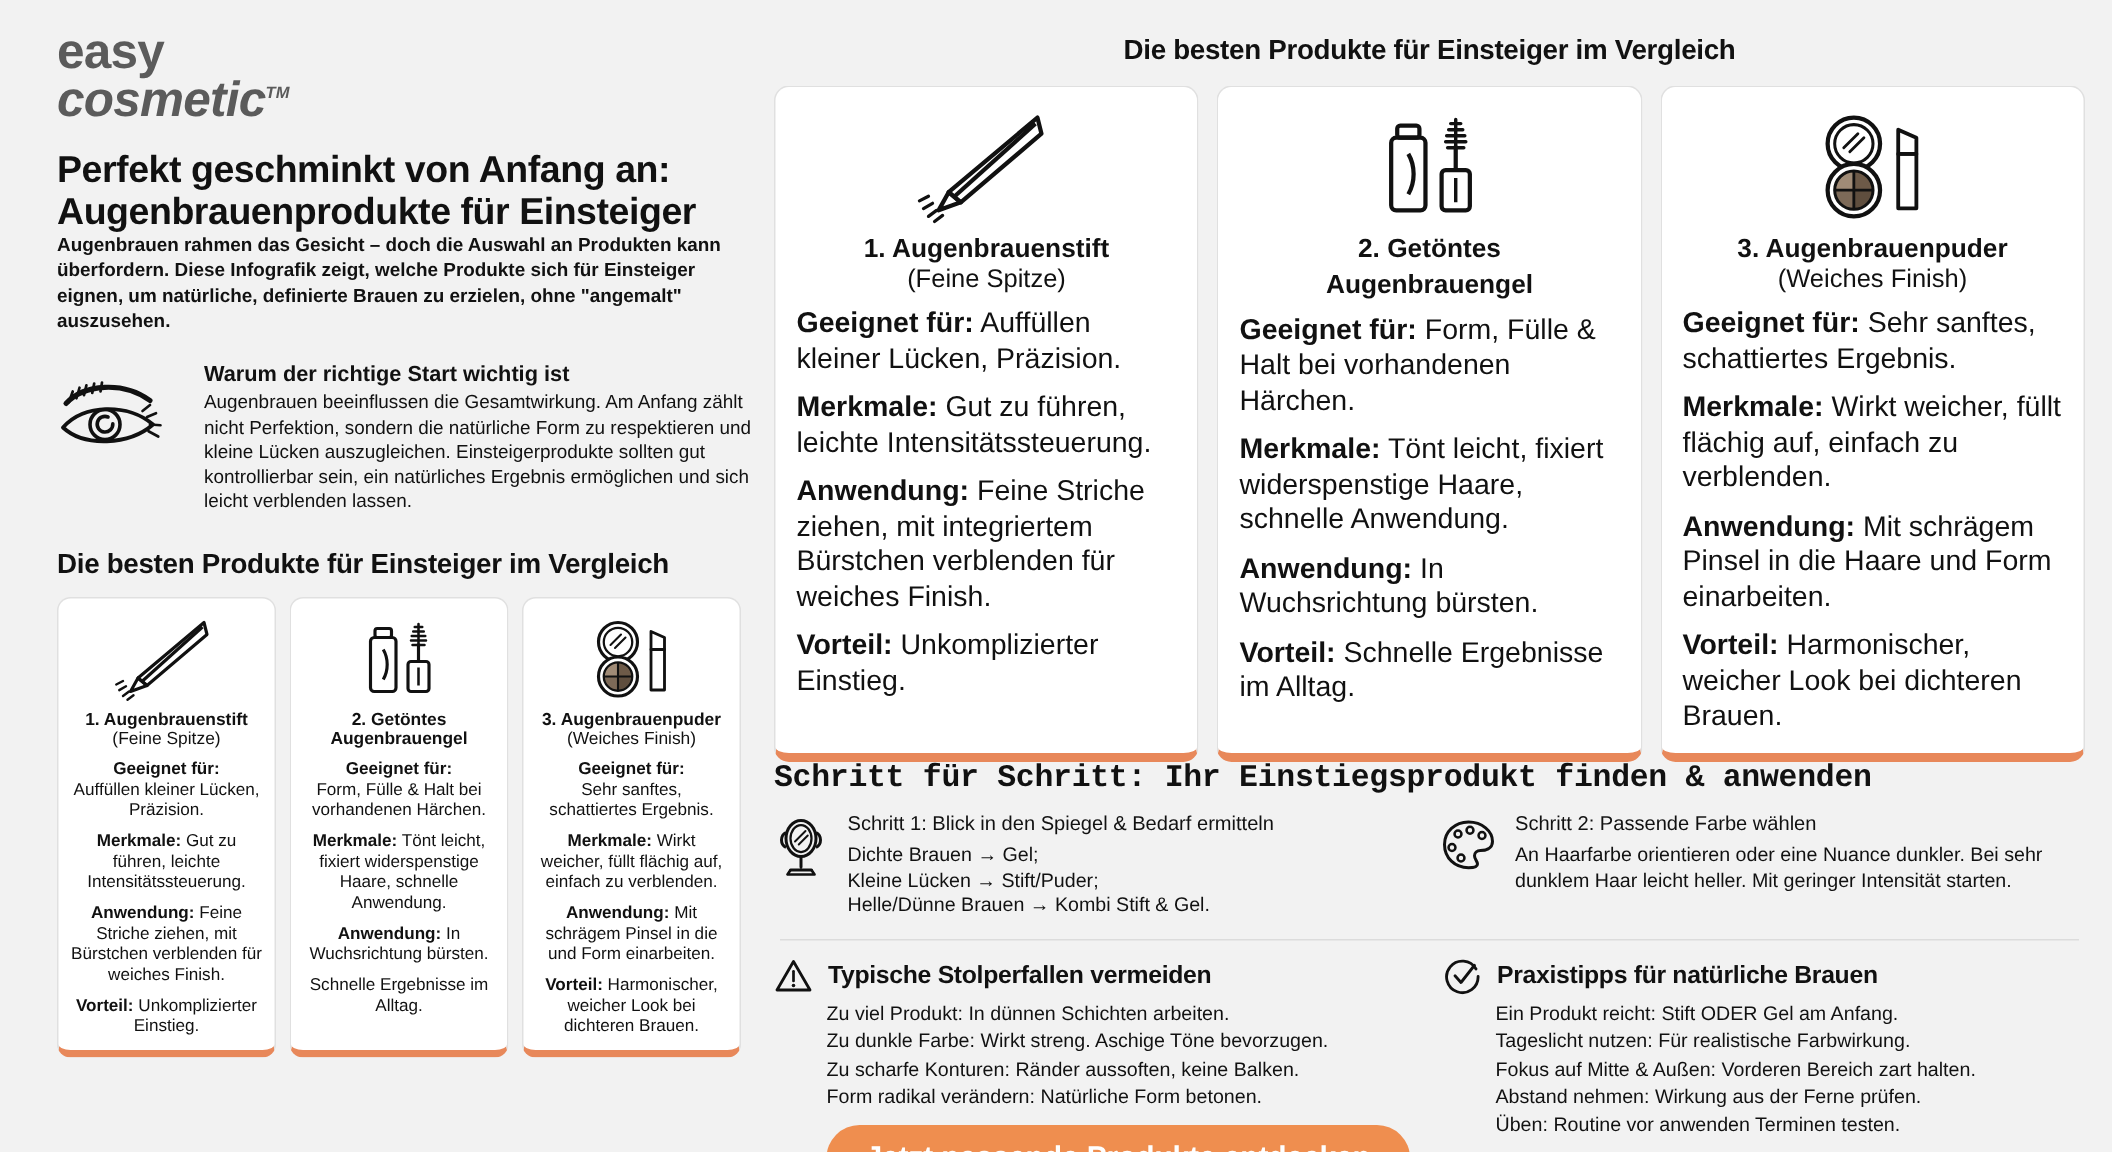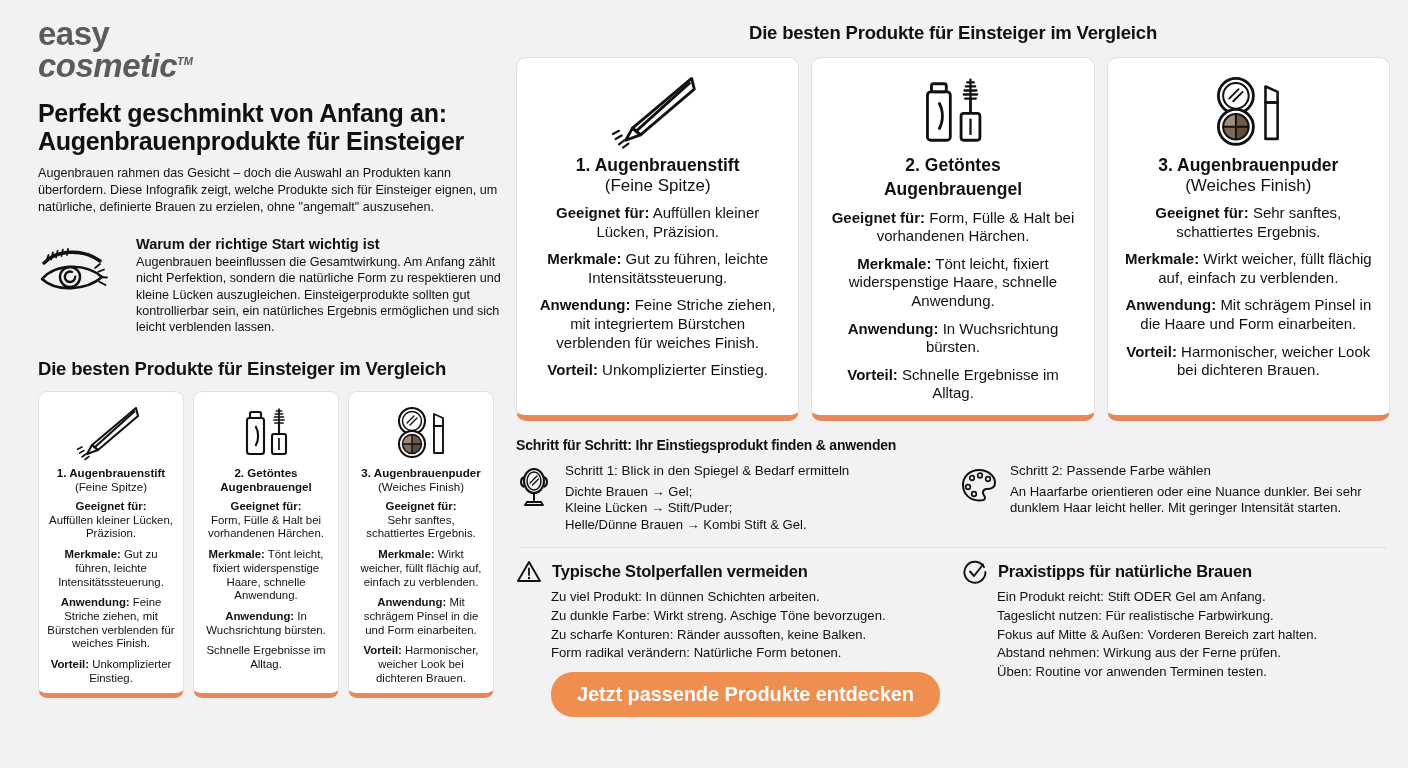--- a/index.html
+++ b/index.html
@@ -11,21 +11,21 @@
     overflow:hidden;
   }
   .page{position:relative;width:1408px;height:768px;display:flex;border-radius:25px;}
 
   
   .left{width:504px;padding:18px 0 0 38px;box-sizing:border-box;}
   .logo{line-height:.96;font-weight:700;font-size:33px;color:#5b5b5b;letter-spacing:-0.5px;position:relative;}
   .logo .l2{display:block;font-style:italic;}
   .logo sup{font-size:11px;font-weight:700;vertical-align:super;letter-spacing:0;}
   .headline{font-size:25px;font-weight:700;line-height:1.12;margin-top:18px;letter-spacing:-0.3px;}
-  .intro{font-size:12.6px;line-height:1.33;margin-top:10px;width:468px;}
+  .intro{font-size:12.6px;line-height:1.33;width:468px;font-weight:bold;}
 
   .why{display:flex;gap:12px;margin-top:20px;align-items:flex-start;}
   .why-icon{flex:0 0 86px;padding-top:10px;}
   .why-txt{flex:1;}
   .why-title{font-size:14.5px;font-weight:700;margin-bottom:2px;}
   .why-body{font-size:12.6px;line-height:1.31;}
 
   .sec-title{font-size:18.5px;font-weight:700;margin-top:22px;letter-spacing:-0.2px;}
 
   .mini-row{display:flex;gap:9px;margin-top:11px;}
@@ -48,24 +48,24 @@
   .big-row{display:flex;gap:12px;margin-top:13px;}
   .big-card{
     flex:1;background:#fff;border:1px solid #e0e0e0;border-radius:10px;
     border-bottom:6px solid #e8885a;
     padding:14px 14px 12px;box-sizing:border-box;
     display:flex;flex-direction:column;
   }
   .big-ico{height:80px;display:flex;align-items:center;justify-content:center;}
   .big-name{font-size:17.5px;font-weight:700;text-align:center;line-height:1.13;margin-top:4px;}
   .big-sub{font-size:17px;font-weight:400;text-align:center;line-height:1.13;}
-  .big-p{font-size:15px;line-height:1.24;margin-top:9px;text-align:center;}
+  .big-p{font-size:19px;line-height:1.24;margin-top:9px;}
   .big-p b{font-weight:700;}
 
-  .r-title2{font-size:14px;font-weight:700;margin-top:16px;letter-spacing:-0.2px;}
+  .r-title2{font-size:21px;font-weight:700;letter-spacing:-0.2px;font-family:Liberation Mono, monospace;}
 
   .steps{display:flex;gap:16px;margin-top:10px;}
   .step{display:flex;gap:9px;flex:1;align-items:flex-start;}
   .step-ico{flex:0 0 40px;padding-top:4px;}
   .step-h{font-size:13.4px;font-weight:400;line-height:1.2;}
   .step-b{font-size:13.1px;line-height:1.26;margin-top:5px;white-space:pre-line;}
   .step.s3 .step-ico{flex:0 0 36px;}
 
   .divider{height:1px;background:#dcdcdc;margin:14px 4px 0 4px;}
 

